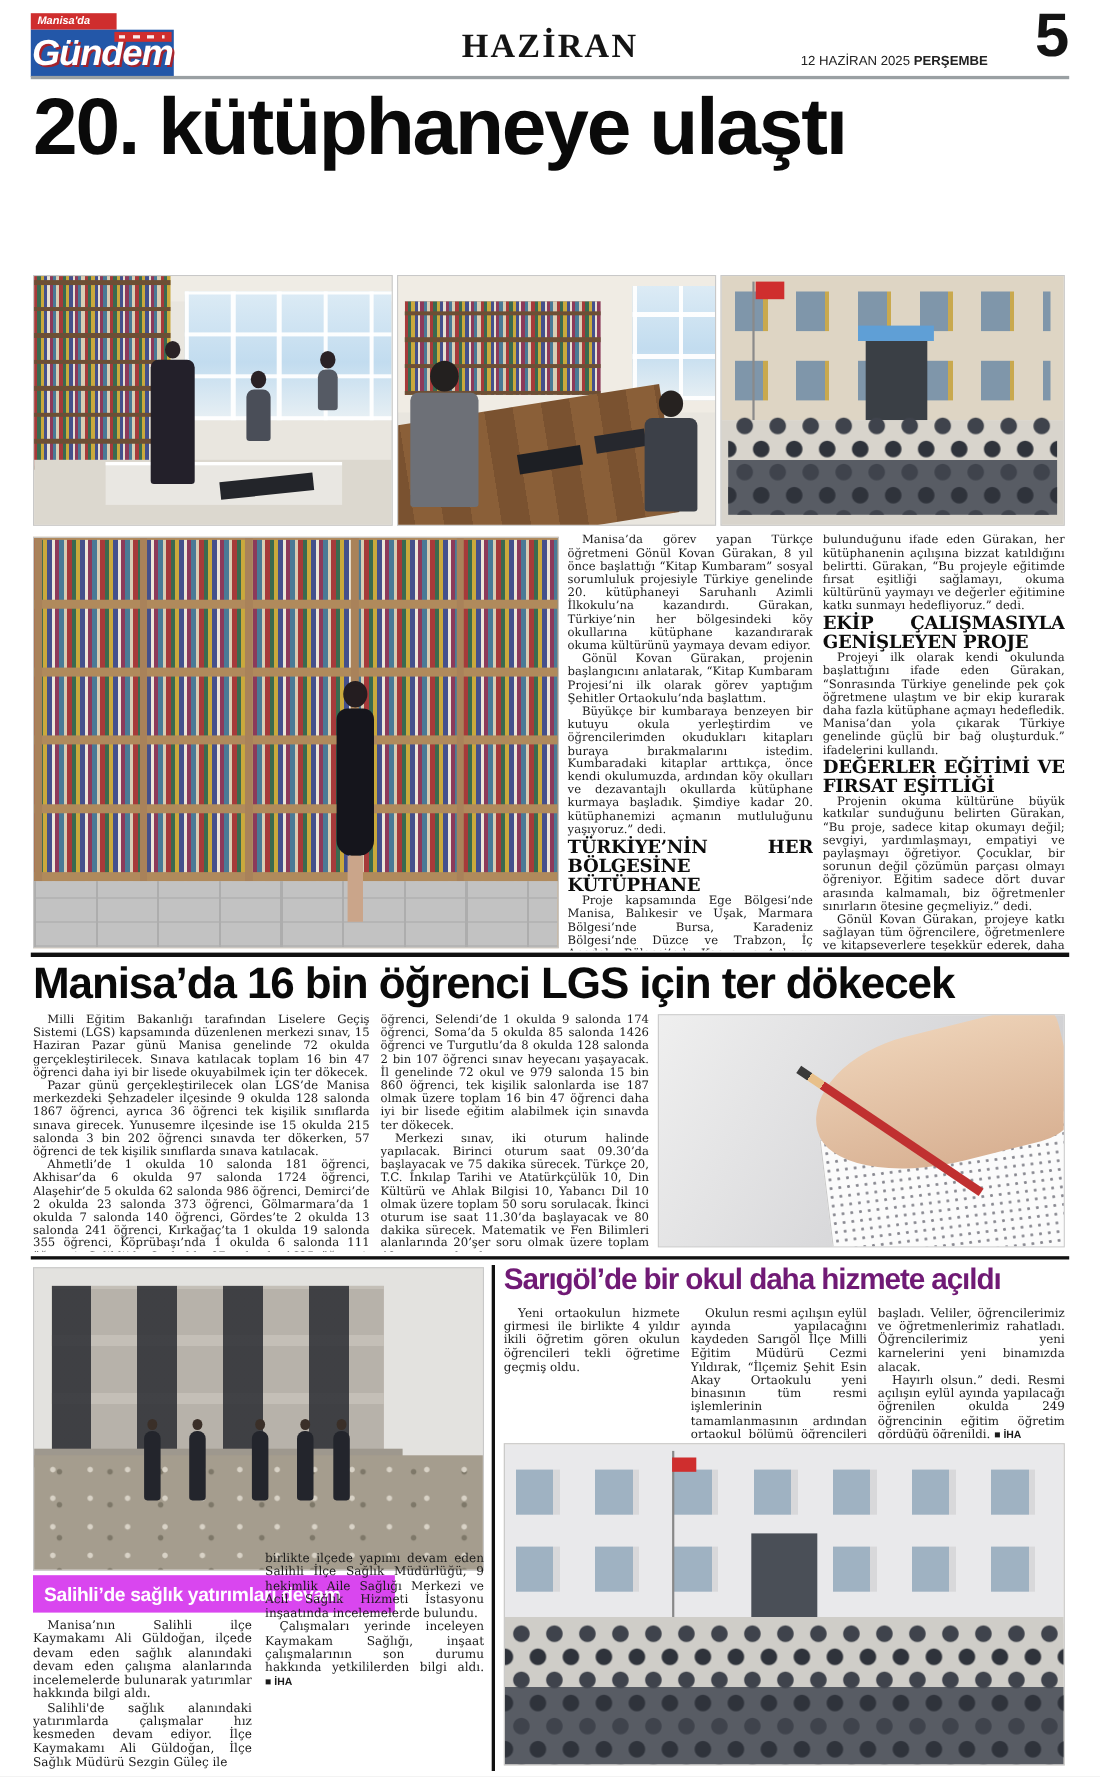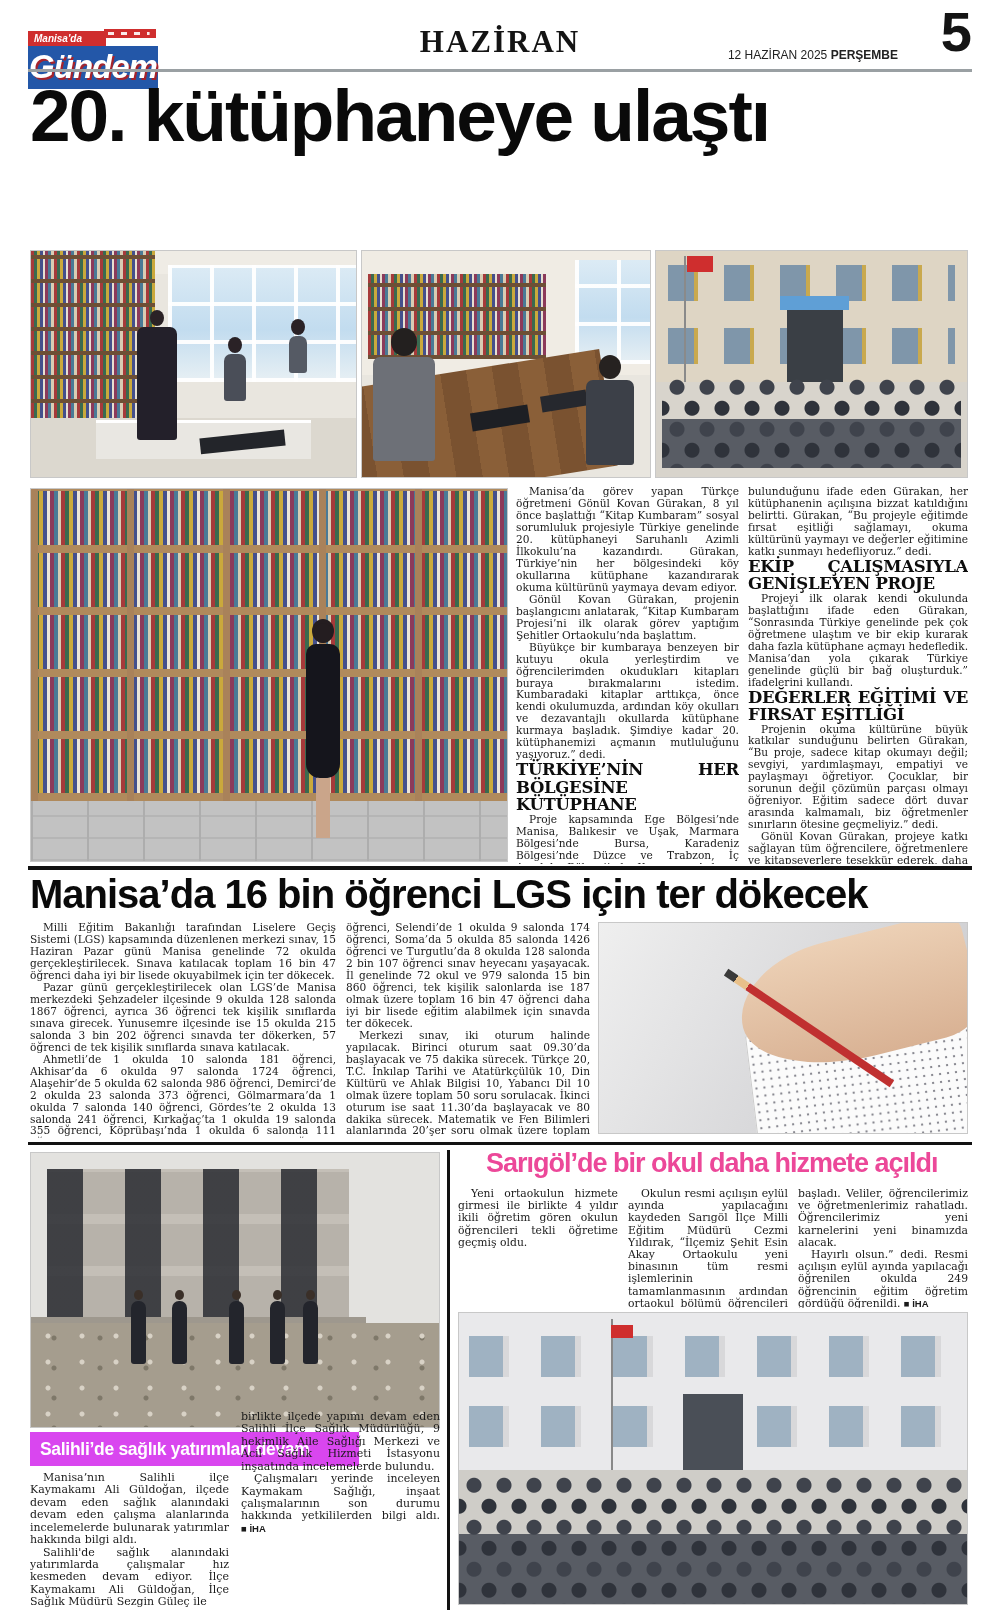--- a/index.html
+++ b/index.html
@@ -2,44 +2,44 @@
 <html><head>
 <meta charset="utf-8">
 <style>
   html,body{margin:0;padding:0;background:#e9e9e9;}
   #page{position:relative;width:1000px;height:1615px;margin:0 auto;background:#fff;
         overflow:hidden;font-family:"DejaVu Serif",serif;color:#141414;}
 
   
   .logo{position:absolute;left:28px;top:12px;width:130px;height:58px;}
   .logo-top{height:15px;background:#cf2e2e;color:#fff;
-    font:italic bold 10px/15px "Liberation Sans",sans-serif;padding-left:6px;width:72px;margin-top:19px;}
+    font:italic bold 10px/15px "Liberation Sans",sans-serif;padding-left:6px;width:72px;}
   .logo-main{height:43px;background:#2357a8;color:#fff;text-align:center;
     font:bold 33px/42px "Liberation Sans",sans-serif;font-style:italic;
     text-shadow:2px 2px 0 rgba(180,30,30,.9);letter-spacing:-1px;}
   .logo-strip{position:absolute;right:2px;top:17px;width:52px;height:9px;background:#cf2e2e;
     background-image:repeating-linear-gradient(90deg,rgba(255,255,255,.9) 0 6px,transparent 6px 13px);
     background-size:80% 3px;background-repeat:no-repeat;background-position:4px 3px;}
   .guncel{position:absolute;left:0;right:0;top:24px;text-align:center;
     font-family:"Liberation Serif",serif;font-weight:bold;font-size:31px;letter-spacing:2px;}
   .dateline{position:absolute;right:102px;top:48px;font:12px "Liberation Sans",sans-serif;color:#222;}
   .dateline b{font-weight:bold;}
   .pagenum{position:absolute;right:28px;top:2px;font:900 56px/60px "Liberation Sans",sans-serif;}
   .header-rule{position:absolute;left:28px;right:28px;top:69px;height:3px;background:#9aa0a3;}
 
   
   .h1{position:absolute;left:30px;top:80px;width:940px;
     font-family:"Liberation Sans",sans-serif;font-weight:900;font-size:73px;
     line-height:.99;letter-spacing:-2px;color:#0a0a0a;}
   .h2{position:absolute;left:30px;top:874px;width:940px;
     font-family:"Liberation Sans",sans-serif;font-weight:900;font-size:40px;
     letter-spacing:-1px;line-height:1;color:#0a0a0a;}
-  .h3{position:absolute;left:486px;top:1150px;width:512px;
+  .h3{position:absolute;left:458px;top:1150px;width:512px;
     font-family:"Liberation Sans",sans-serif;font-weight:900;font-size:27px;
-    letter-spacing:-1px;line-height:1;color:#ec4899;}
+    letter-spacing:-1px;line-height:1;color:#701a75;}
   .banner{position:absolute;left:30px;top:1432px;width:329px;height:34px;background:#d946ef;
     color:#fff;font:bold 17.5px/34px "Liberation Sans",sans-serif;padding-left:10px;
     box-sizing:border-box;letter-spacing:-.3px;}
 
   
   .rule2{position:absolute;left:28px;right:28px;top:866px;height:4px;background:#111;}
   .rule3{position:absolute;left:28px;right:28px;top:1142px;height:3px;background:#111;}
   .vdiv{position:absolute;left:447px;top:1150px;width:3px;height:460px;background:#111;}
 
   

